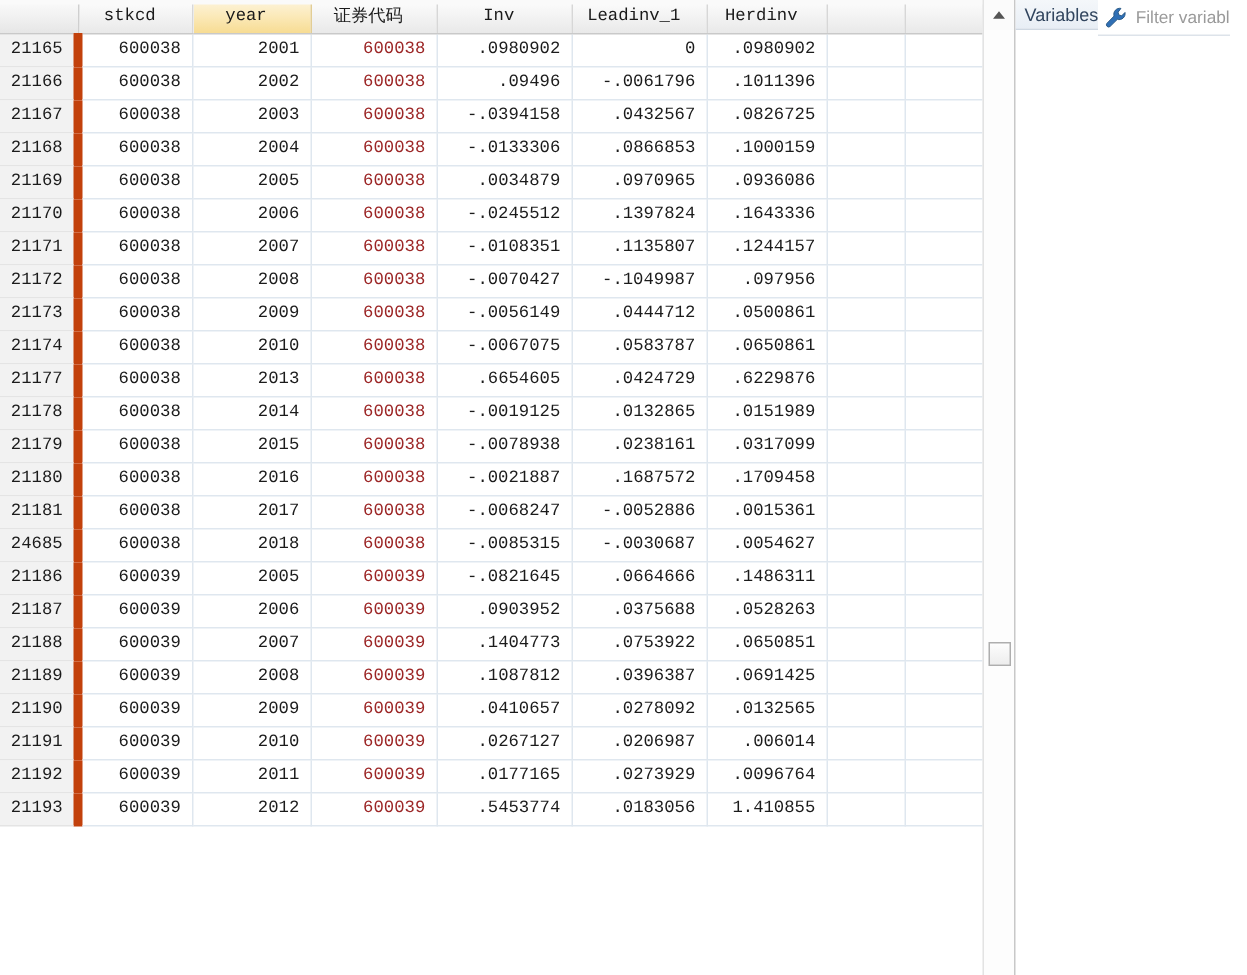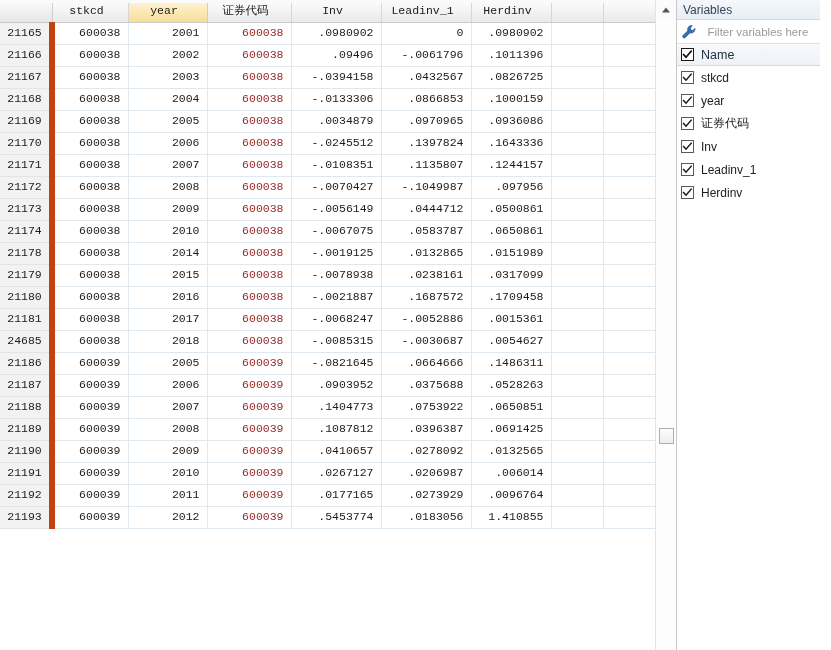--- a/index.html
+++ b/index.html
@@ -143,21 +143,21 @@
     top: 0; left: 0; width: 676px; height: 3px;
     background: #fafafa;
   }
 
   
   #varpanel {
     width: 144px; height: 650px;
     background: #ffffff;
     border-left: 1px solid #c8c8c8;
     display: flex;
-    flex-direction: column;
+    flex-direction: row;
     overflow: hidden;
   }
   #varpanel .vp-title {
     height: 20px;
     line-height: 20px;
     padding-left: 6px;
     font-size: 12px;
     color: #31455e;
     background: linear-gradient(to bottom,#f4f7fa 0%, #e8eef5 100%);
     border-bottom: 1px solid #cfd8e2;
@@ -355,20 +355,31 @@
             <td class="blank"></td>
           </tr>
           <tr>
             <td class="rownum">21174</td>
             <td class="">600038</td>
             <td class="">2010</td>
             <td class="str">600038</td>
             <td class="">-.0067075</td>
             <td class="">.0583787</td>
             <td class="">.0650861</td>
+            <td class="blank"></td>
+            <td class="blank"></td>
+          </tr>
+          <tr>
+            <td class="rownum">21177</td>
+            <td class="">600038</td>
+            <td class="">2013</td>
+            <td class="str">600038</td>
+            <td class="">.6654605</td>
+            <td class="">.0424729</td>
+            <td class="">.6229876</td>
             <td class="blank"></td>
             <td class="blank"></td>
           </tr>
           <tr>
             <td class="rownum">21178</td>
             <td class="">600038</td>
             <td class="">2014</td>
             <td class="str">600038</td>
             <td class="">-.0019125</td>
             <td class="">.0132865</td>

